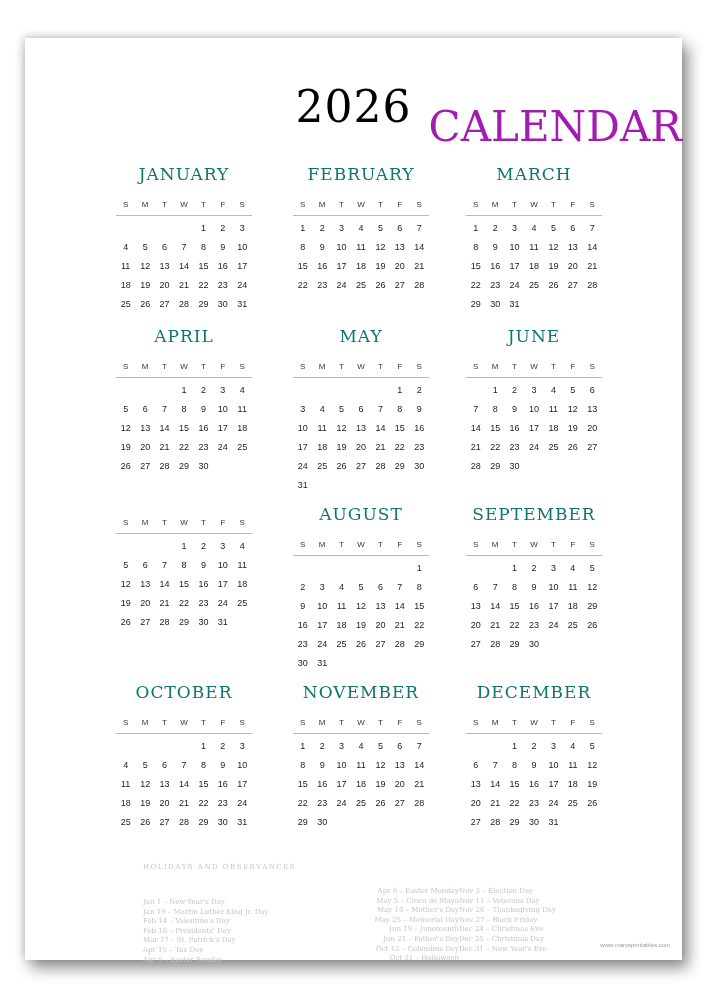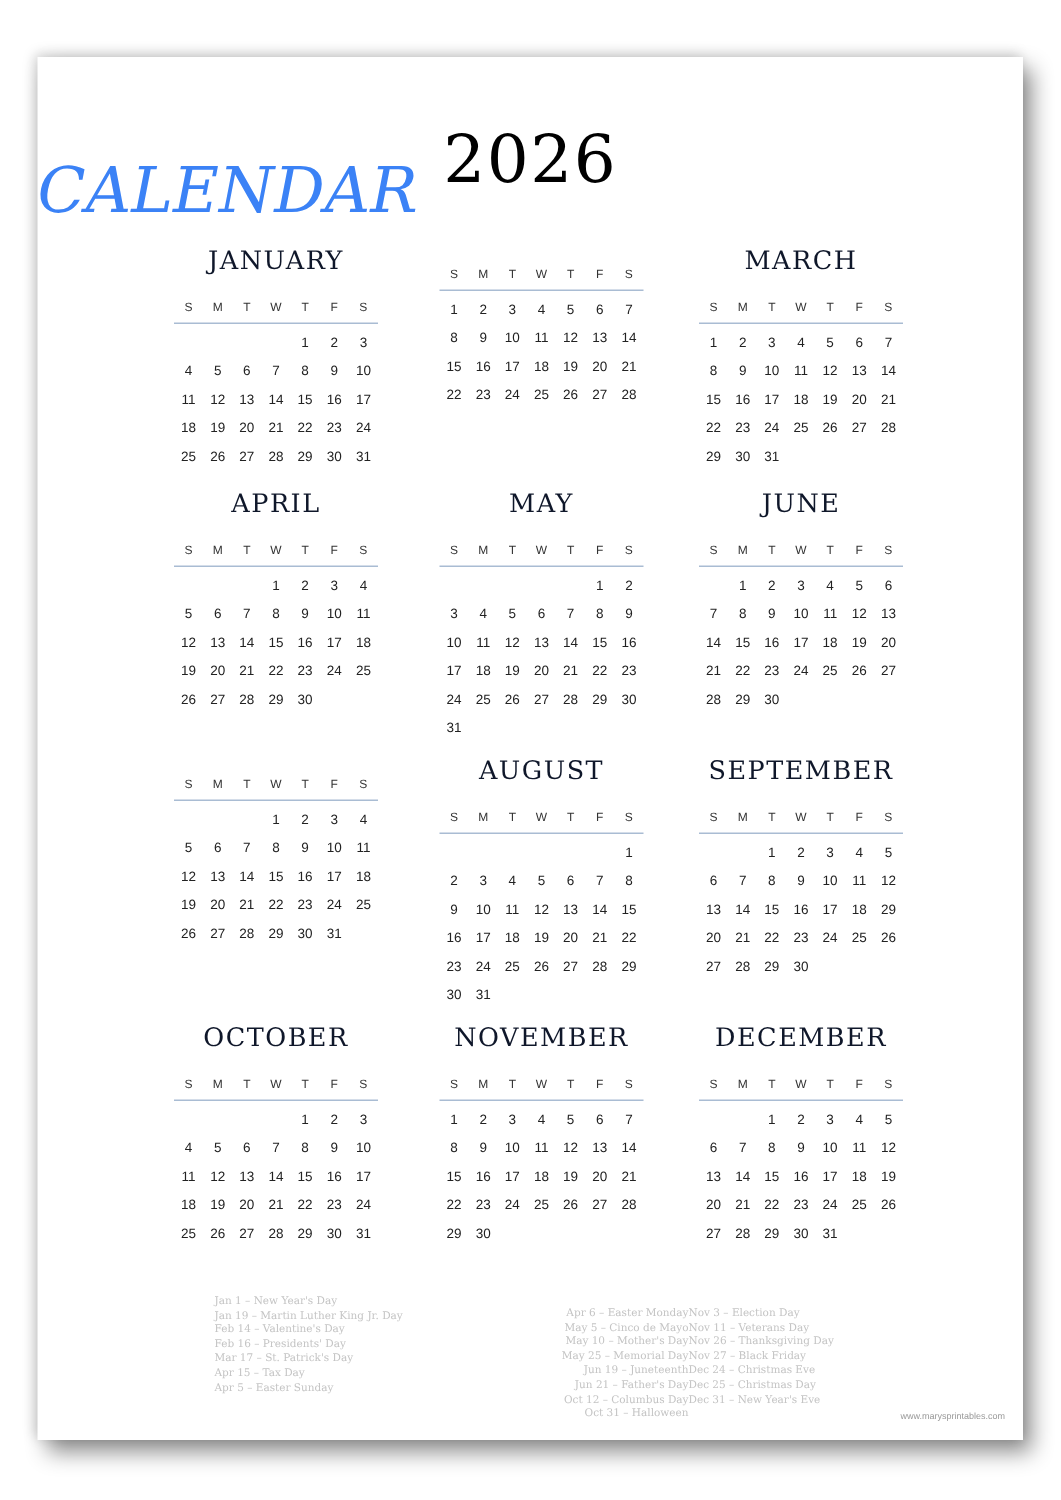--- a/index.html
+++ b/index.html
@@ -20,41 +20,40 @@
       position: absolute; left: 0; width: 100%; top: 18px;
       text-align: center;
       font-family: "DejaVu Serif", serif;
       font-size: 44px; line-height: 44px;
       color: #000000;
       letter-spacing: 1px;
       margin-top: 29px;
     }
     .title-main {
       position: absolute; left: 0; width: 100%; top: 66px;
-      text-align: left;
+      text-align: right;
       font-family: "DejaVu Serif", serif;
       font-size: 42px; line-height: 46px;
-      color: #3b82f6;
+      color: #a21caf;
       letter-spacing: 0px;
-      font-style: italic;
     }
     .grid {
       position: absolute;
       left: 91px; top: 125px;
       width: 490px;
     }
     .month {
       position: absolute;
       width: 136px;
     }
     .month-name {
       text-align: center;
       font-family: "DejaVu Serif", serif;
       font-size: 17px;
-      color: #0f172a;
+      color: #0f766e;
       letter-spacing: 1px;
       height: 22px; line-height: 22px;
     }
     .dow-row {
       display: flex;
       margin-top: 14px;
       height: 14px;
       border-bottom: 1.5px solid #a9bcd3;
       padding-bottom: 2px;
     }
@@ -80,21 +79,21 @@
       width: 530px;
       color: #c4c4c4;
       font-family: "DejaVu Serif", serif;
     }
     .holidays-title {
       font-size: 7px; letter-spacing: 1.5px;
       text-transform: uppercase;
       margin-bottom: 8px;
     }
     .hol-cols { display: flex; }
-    .hol-col { width: 158px; font-size: 7px; line-height: 9.6px; }
+    .hol-col { width: 158px; font-size: 7px; line-height: 9.6px; margin-top: 19px; }
     .hol-col.c2 { margin-top: 8px; text-align: right; }
     .hol-col.c3 { margin-top: 8px; }
     .site {
       position: absolute;
       right: 12px; bottom: 12px;
       font-size: 6px; color: #999;
       font-family: "Liberation Sans", sans-serif;
     }
   </style>
 </head>
@@ -148,20 +147,21 @@
           <div class="day">25</div>
           <div class="day">26</div>
           <div class="day">27</div>
           <div class="day">28</div>
           <div class="day">29</div>
           <div class="day">30</div>
           <div class="day">31</div>
         </div>
       </div>
       <div class="month" style="left: 177px; top: 0px;">
+        <div class="month-name">FEBRUARY</div>
         <div class="dow-row">
           <div class="dow">S</div>
           <div class="dow">M</div>
           <div class="dow">T</div>
           <div class="dow">W</div>
           <div class="dow">T</div>
           <div class="dow">F</div>
           <div class="dow">S</div>
         </div>
         <div class="days">
@@ -662,20 +662,21 @@
           <div class="day">27</div>
           <div class="day">28</div>
           <div class="day">29</div>
           <div class="day">30</div>
           <div class="day">31</div>
         </div>
       </div>
     </div>
 
   <div class="holidays">
+    <div class="holidays-title">HOLIDAYS AND OBSERVANCES</div>
     <div class="hol-cols">
       <div class="hol-col c1">
           <div>Jan 1 – New Year's Day</div>
           <div>Jan 19 – Martin Luther King Jr. Day</div>
           <div>Feb 14 – Valentine's Day</div>
           <div>Feb 16 – Presidents' Day</div>
           <div>Mar 17 – St. Patrick's Day</div>
           <div>Apr 15 – Tax Day</div>
           <div>Apr 5 – Easter Sunday</div>
         </div>

